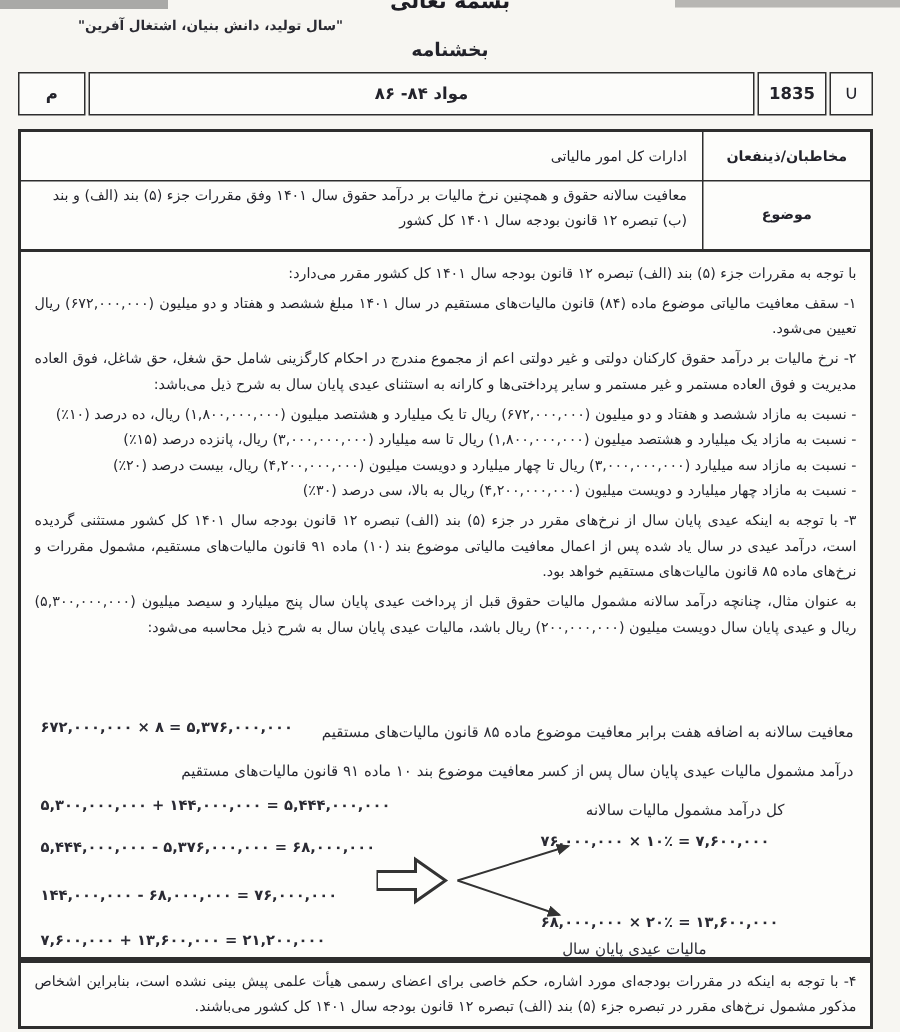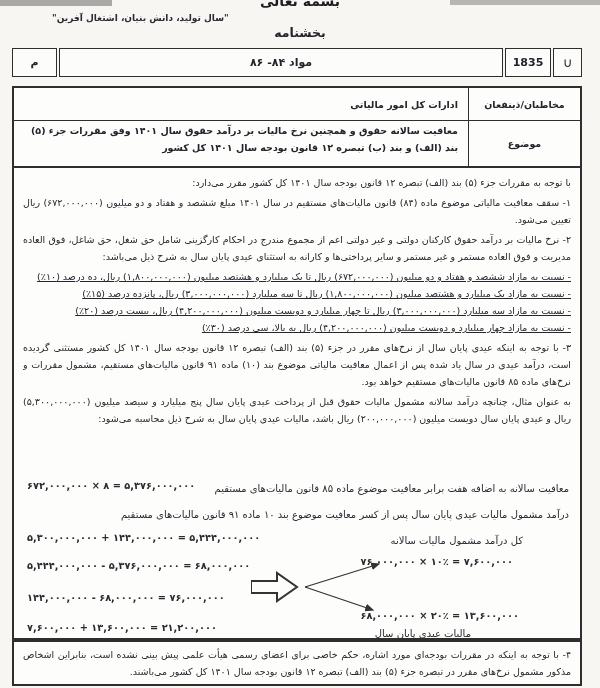--- a/index.html
+++ b/index.html
@@ -22,29 +22,29 @@
     display:flex;align-items:center;justify-content:center;font-weight:bold;font-size:11px;box-sizing:border-box;}
   .cell-m{left:12px;width:45px;}
   .cell-articles{left:59px;width:444px;}
   .cell-year{left:505px;width:46px;}
   .cell-stamp{left:553px;width:29px;font-size:13px;font-weight:normal;}
 
   .info-table{position:absolute;top:86px;left:12px;width:570px;border:2px solid #2e2e2e;
     background:#fdfdfb;display:grid;grid-template-columns:112px 1fr;grid-template-rows:32px 46px;box-sizing:border-box;}
   .info-label{border-left:1.5px solid #2e2e2e;display:flex;align-items:center;justify-content:center;
     font-weight:bold;font-size:9.5px;}
-  .info-value{display:flex;align-items:center;padding:11px 10px;font-weight:bold;font-size:9.5px;}
+  .info-value{display:flex;align-items:center;padding:11px 10px;font-weight:normal;font-size:9.5px;}
   .row2{border-top:1.5px solid #2e2e2e;}
   .subject-value{line-height:1.8;text-align:right;padding-top:2px;}
 
   .body-box{position:absolute;top:166px;left:12px;width:570px;height:474px;
     border:2px solid #2e2e2e;background:#fdfdfb;box-sizing:border-box;padding:6px 9px 0;}
   .paras{height:306px;overflow:hidden;font-size:9.5px;line-height:17px;text-align:justify;color:#26262e;}
   .paras p{margin:0 0 3px;}
-  .paras .bullet{margin:0;text-decoration:underline;}
+  .paras .bullet{margin:0;}
 
   .calc{position:relative;height:158px;}
   .formula{position:absolute;direction:ltr;unicode-bidi:isolate;white-space:nowrap;
     font-size:9.8px;font-weight:bold;letter-spacing:.4px;color:#2a2a33;}
   .calc-label{position:absolute;white-space:nowrap;font-size:10px;color:#2a2a33;}
   .fan-svg{position:absolute;left:228px;top:76px;}
 
   .clause4-box{position:absolute;top:640px;left:12px;width:570px;height:46px;
     border:2px solid #2e2e2e;background:#fdfdfb;box-sizing:border-box;
     padding:4px 9px;font-size:9.5px;line-height:17px;text-align:justify;color:#26262e;}

